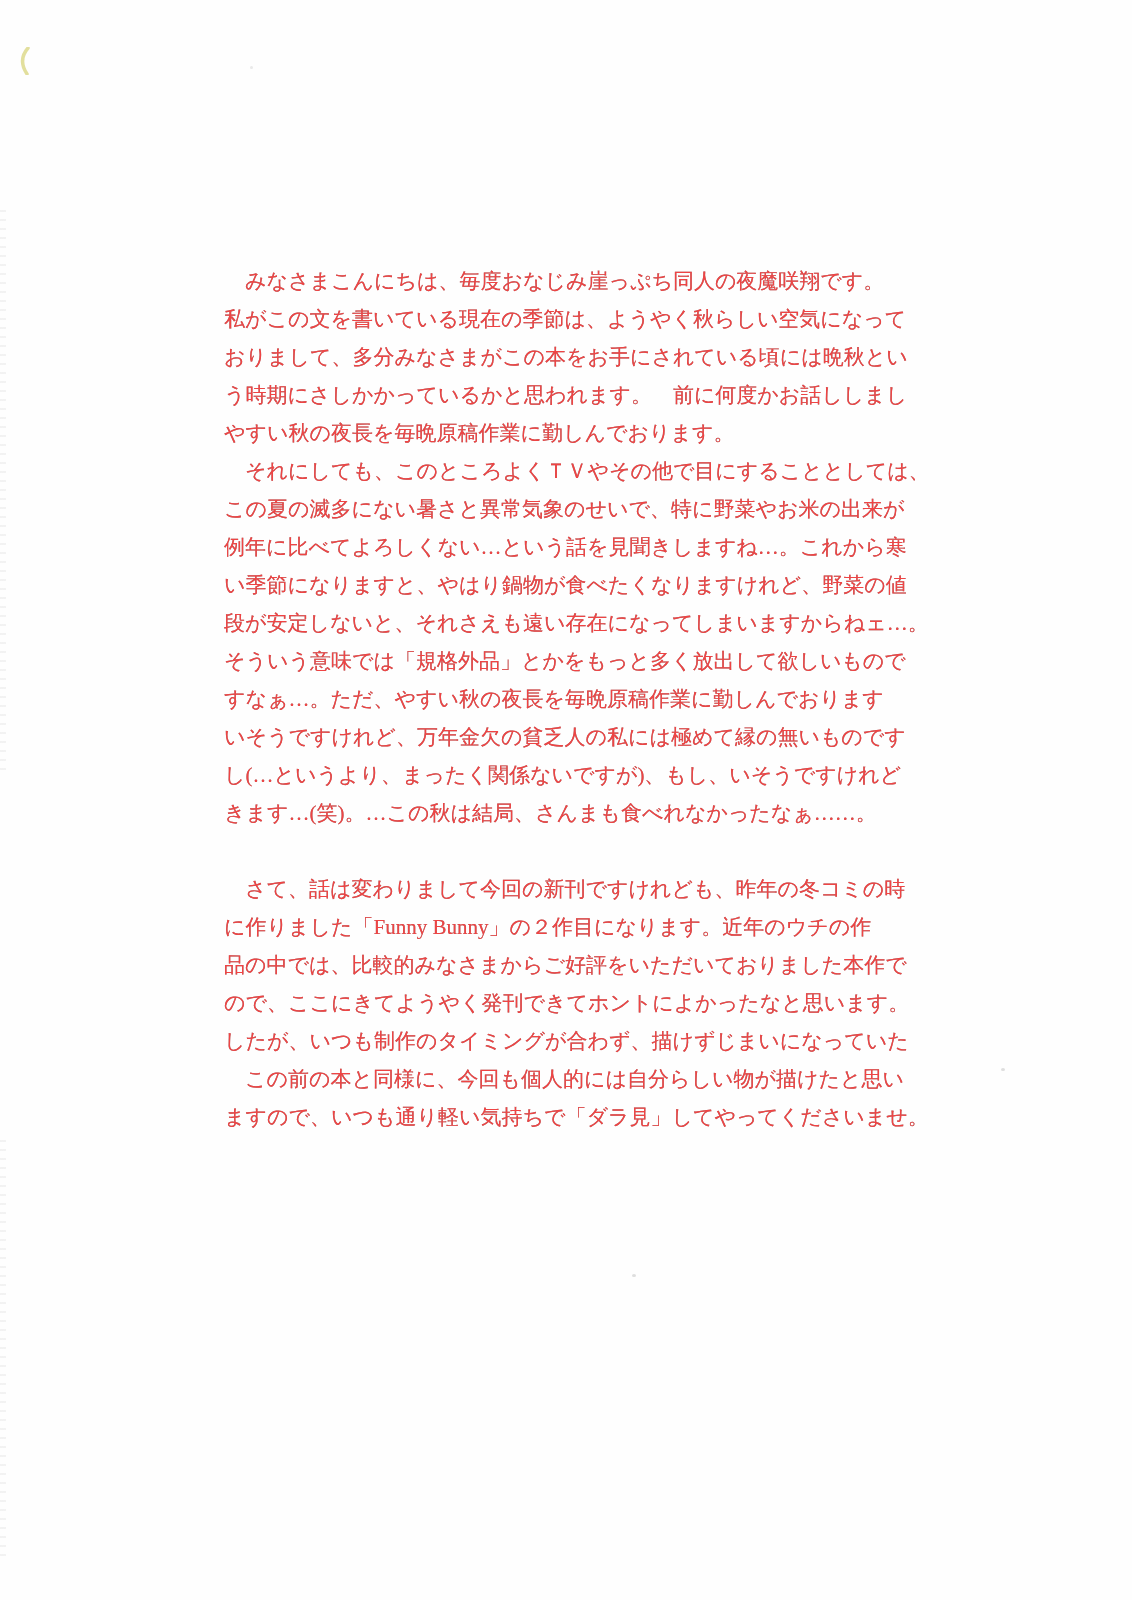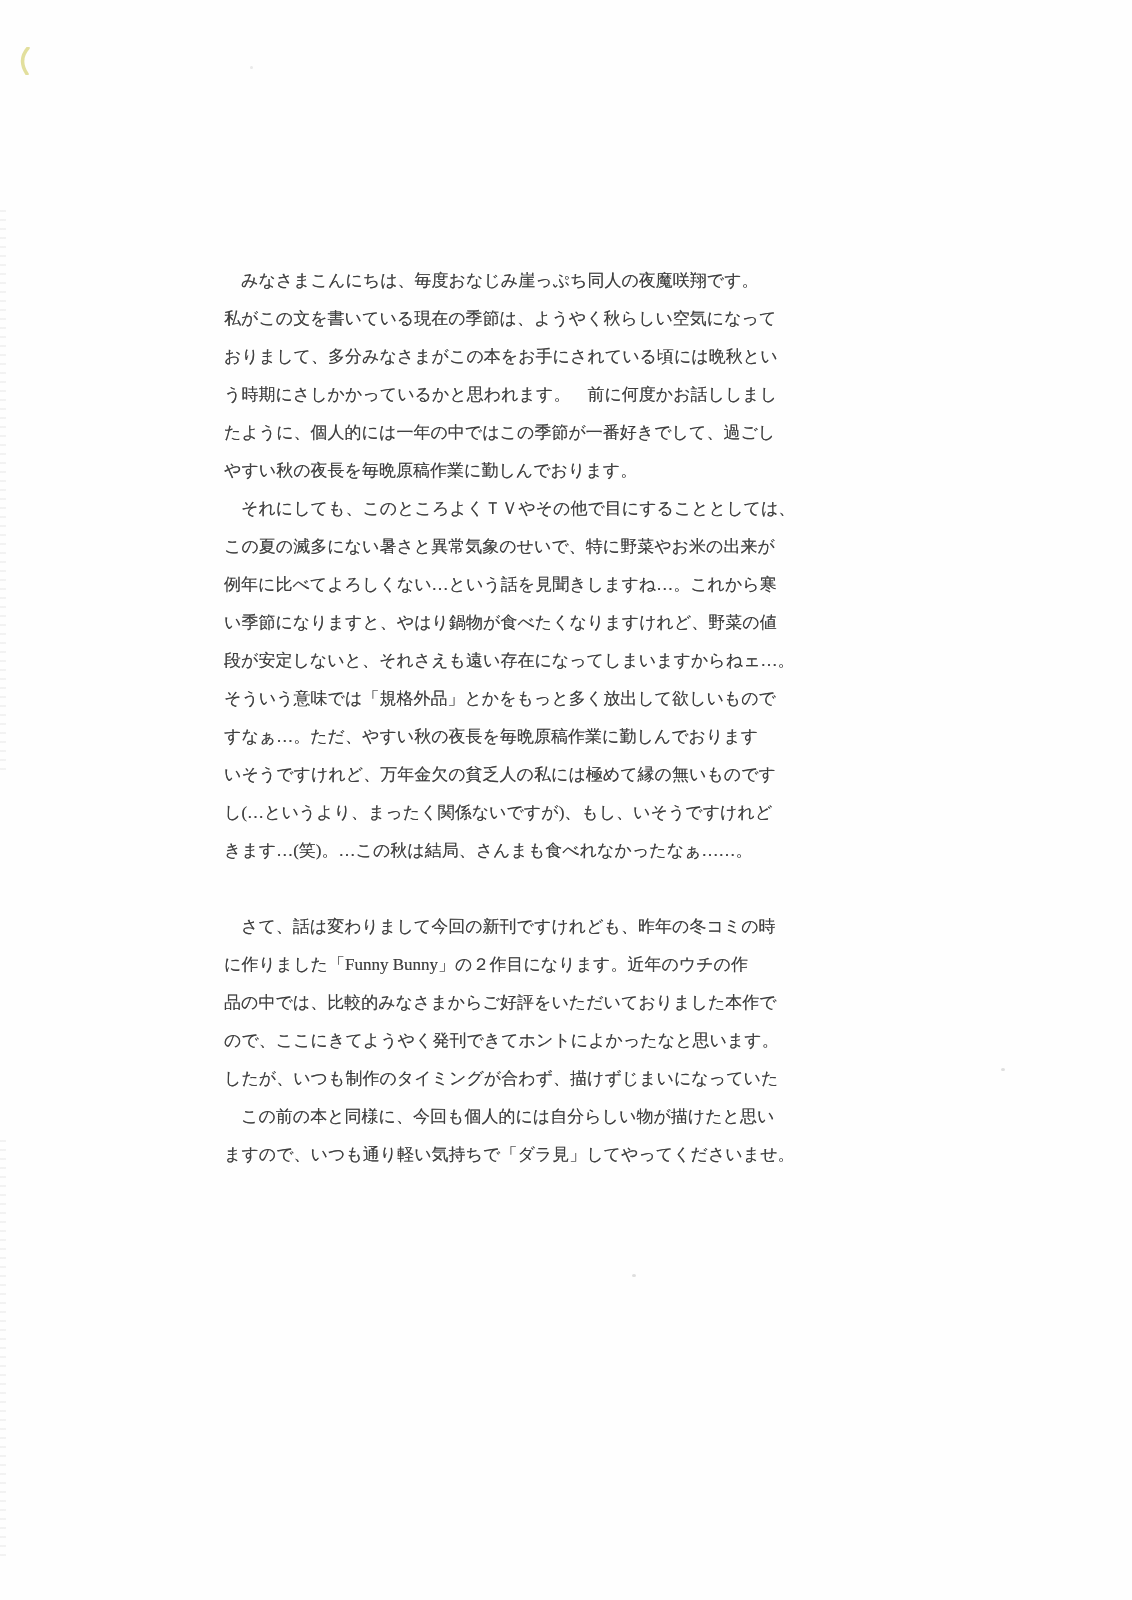--- a/index.html
+++ b/index.html
@@ -13,23 +13,23 @@
     height: 1600px;
     background: #fefefe;
     overflow: hidden;
     font-family: "Liberation Serif", "DejaVu Serif", serif;
   }
   .text-block {
     position: absolute;
     left: 224px;
     top: 262px;
     width: 736px;
-    font-size: 17px;
+    font-size: 21px;
     line-height: 38px;
-    color: #404040;
+    color: #ef4444;
     text-shadow: 0 0 0.6px rgba(25,25,25,0.5);
   }
   .para { margin: 0; }
   .para.gap-before { margin-top: 38px; }
   .line {
     height: 38px;
     white-space: nowrap;
   }
   
   .yellow-mark {
@@ -75,21 +75,20 @@
   <div class="speck s1"></div>
   <div class="speck s2"></div>
   <div class="speck s3"></div>
 
   <div class="text-block" id="text-block">
       <div class="para">
         <div class="line">　みなさまこんにちは、毎度おなじみ崖っぷち同人の夜魔咲翔です。</div>
         <div class="line">私がこの文を書いている現在の季節は、ようやく秋らしい空気になって</div>
         <div class="line">おりまして、多分みなさまがこの本をお手にされている頃には晩秋とい</div>
         <div class="line">う時期にさしかかっているかと思われます。　前に何度かお話ししまし</div>
-        <div class="line">たように、個人的には一年の中ではこの季節が一番好きでして、過ごし</div>
         <div class="line">やすい秋の夜長を毎晩原稿作業に勤しんでおります。</div>
       </div>
       <div class="para">
         <div class="line">　それにしても、このところよくＴＶやその他で目にすることとしては、</div>
         <div class="line">この夏の滅多にない暑さと異常気象のせいで、特に野菜やお米の出来が</div>
         <div class="line">例年に比べてよろしくない…という話を見聞きしますね…。これから寒</div>
         <div class="line">い季節になりますと、やはり鍋物が食べたくなりますけれど、野菜の値</div>
         <div class="line">段が安定しないと、それさえも遠い存在になってしまいますからねェ…。</div>
         <div class="line">そういう意味では「規格外品」とかをもっと多く放出して欲しいもので</div>
         <div class="line">すなぁ…。ただ、やすい秋の夜長を毎晩原稿作業に勤しんでおります</div>

